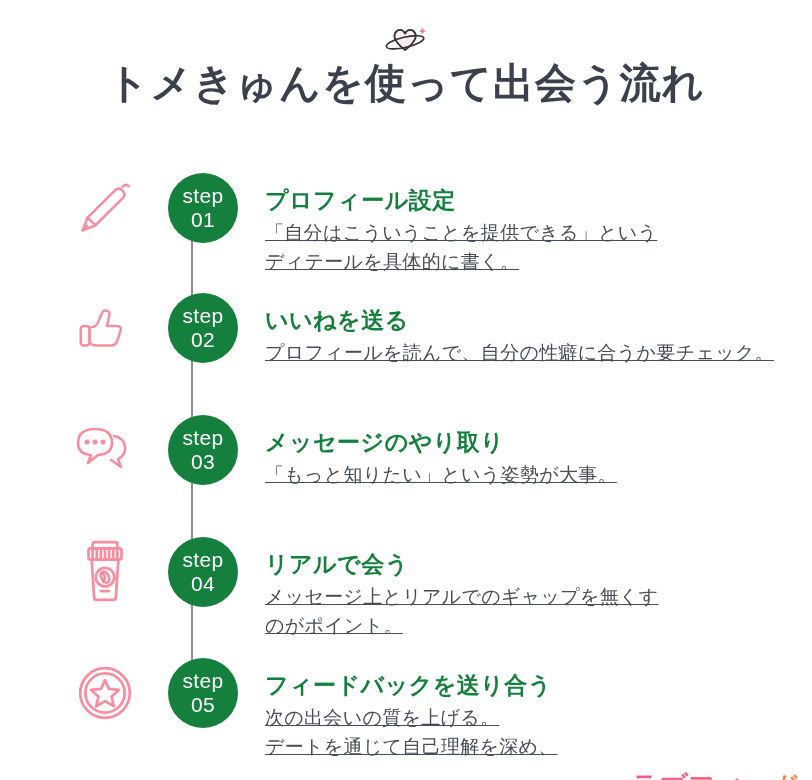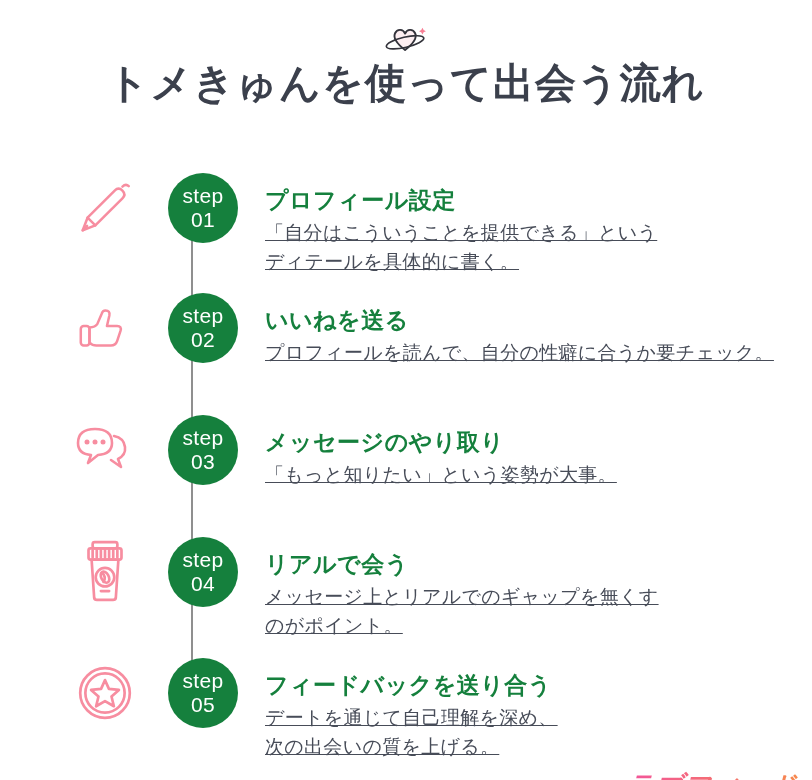--- a/index.html
+++ b/index.html
@@ -171,21 +171,21 @@
         <path class="icon-svg" d="M30 17.5 L33.8 26 L43.5 27 L36.3 33.4 L38.6 42.8 L30 37.8 L21.4 42.8 L23.7 33.4 L16.5 27 L26.2 26 Z"></path>
       </svg>
     </div>
     <div class="step-circle">
       <div>step</div>
       <div>05</div>
     </div>
     <div class="step-text">
       <div class="step-heading">フィードバックを送り合う</div>
       <div class="step-body">
+        <div>次の出会いの質を上げる。</div>
         <div>デートを通じて自己理解を深め、</div>
-        <div>次の出会いの質を上げる。</div>
       </div>
     </div>
   </div>
 
   <div class="logo">ラブフィード</div>
 
 </div>
 
 </body></html>

